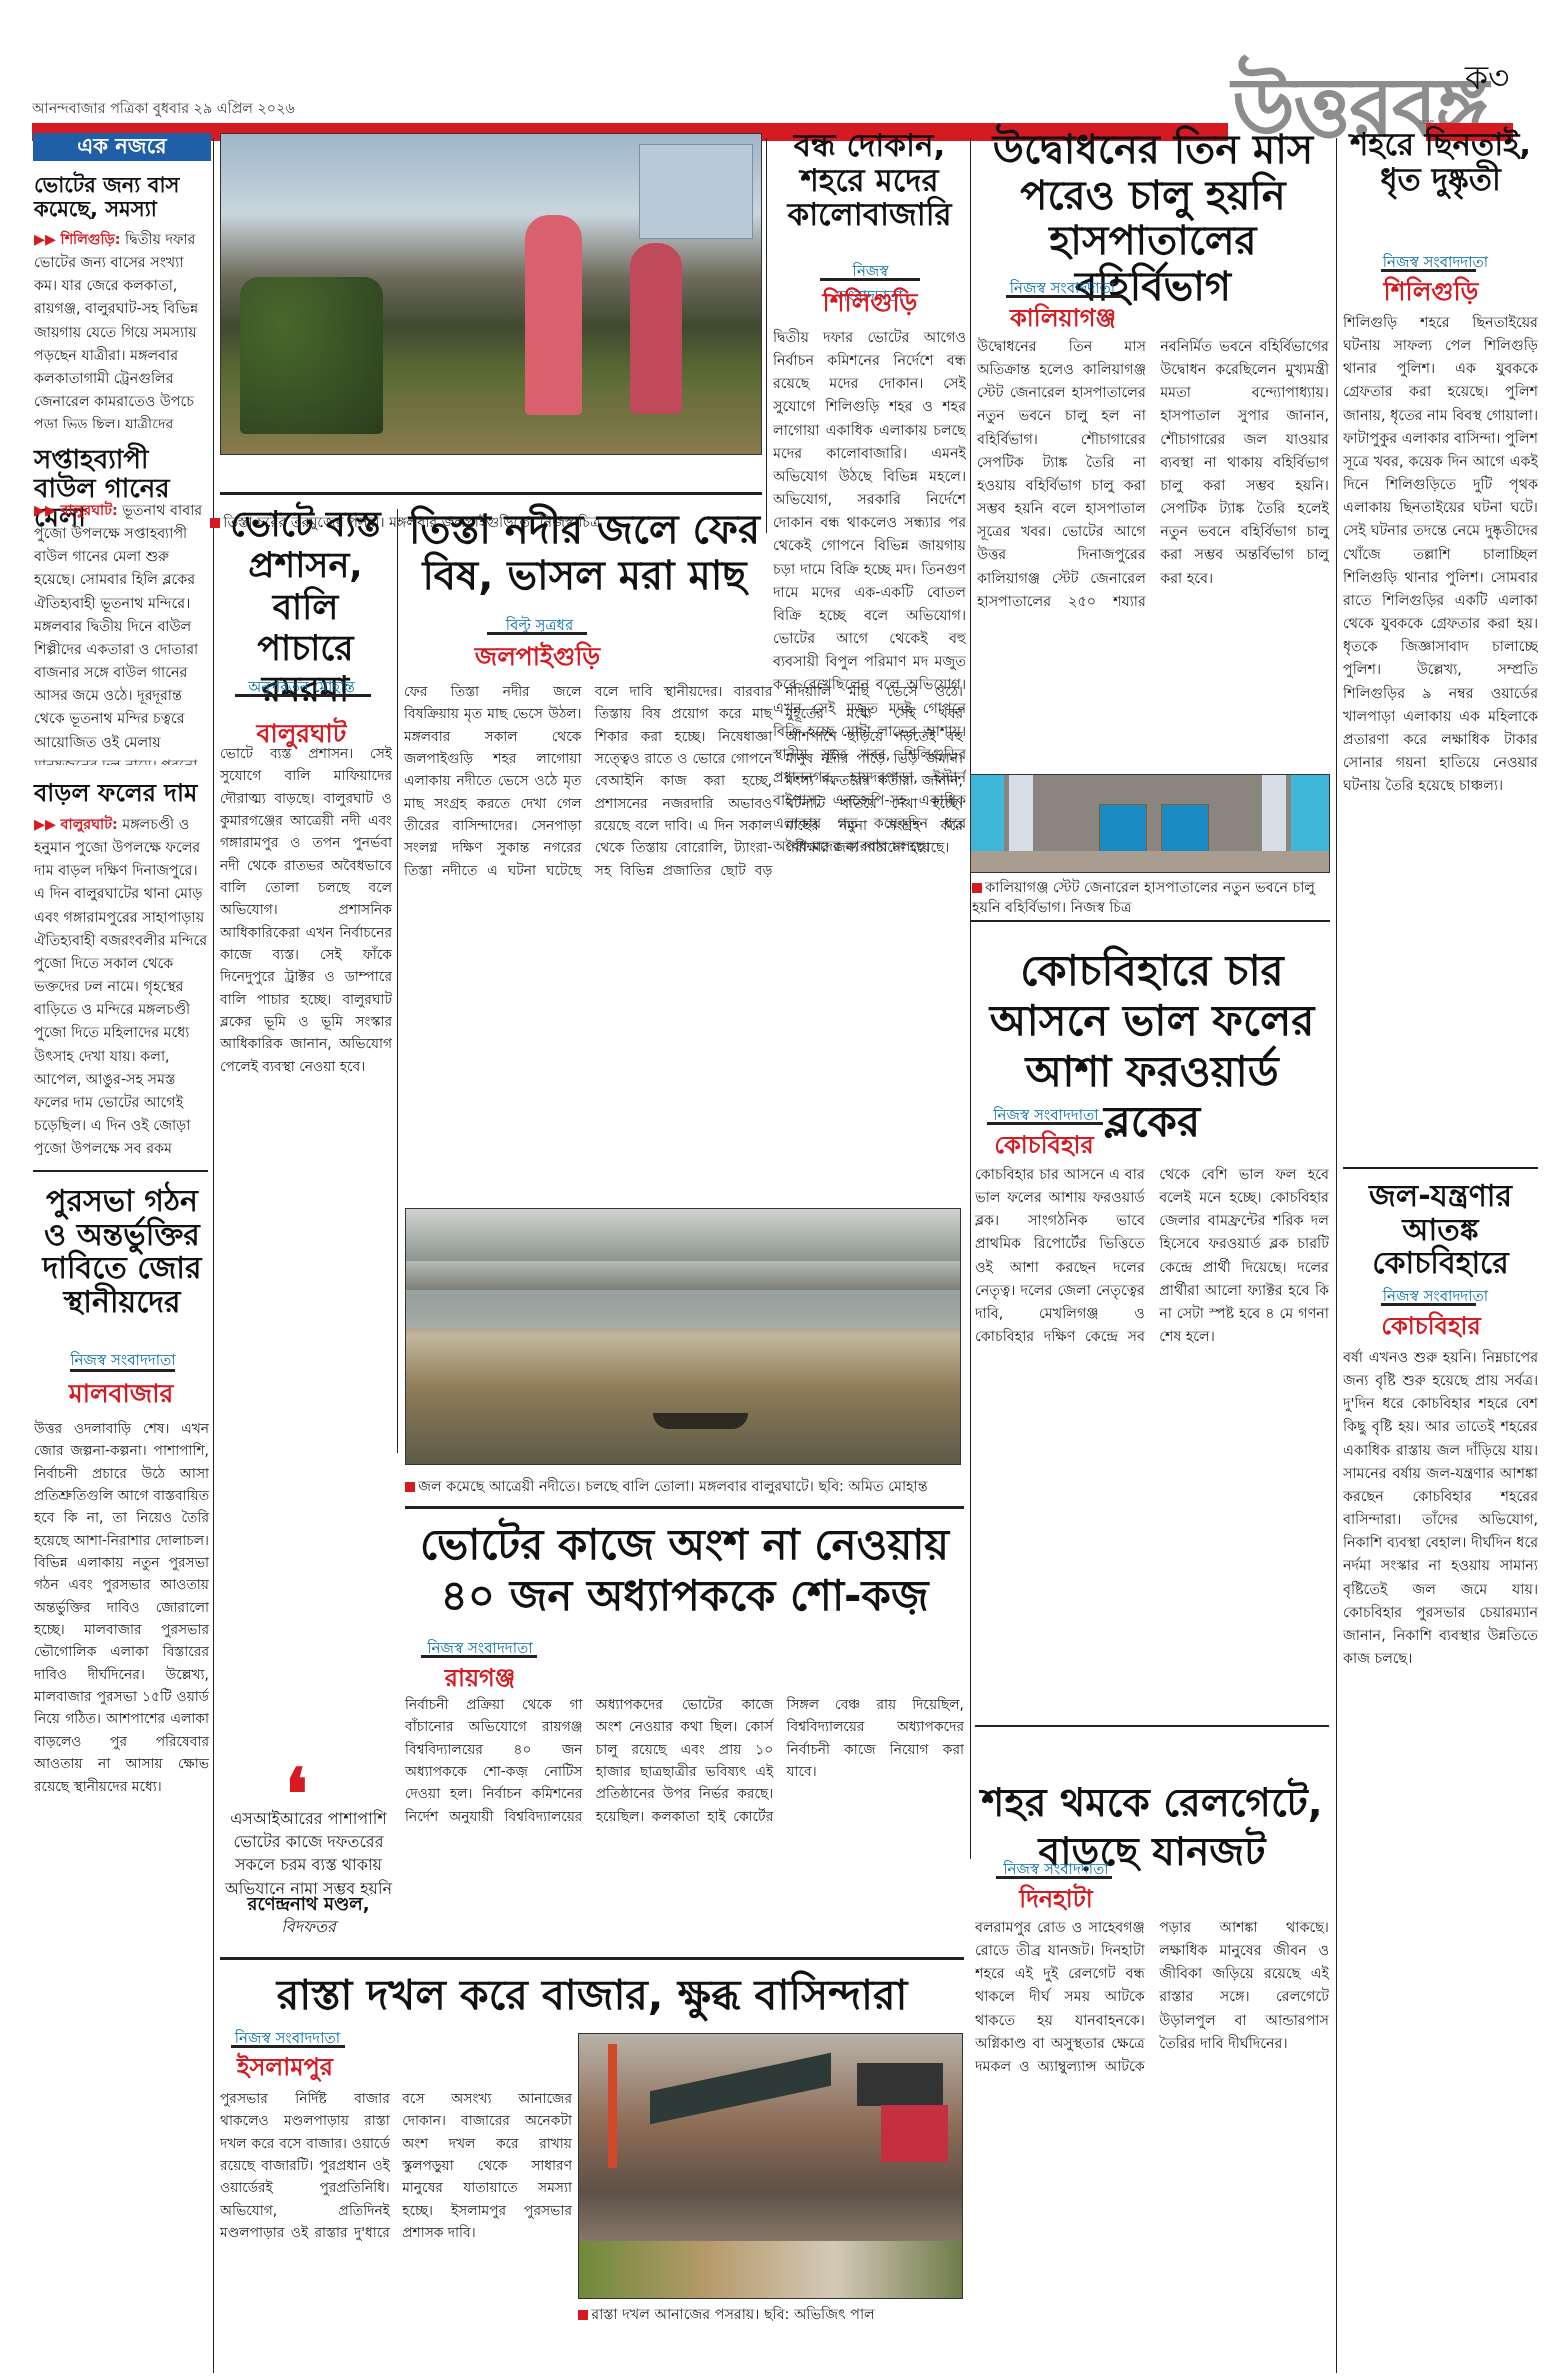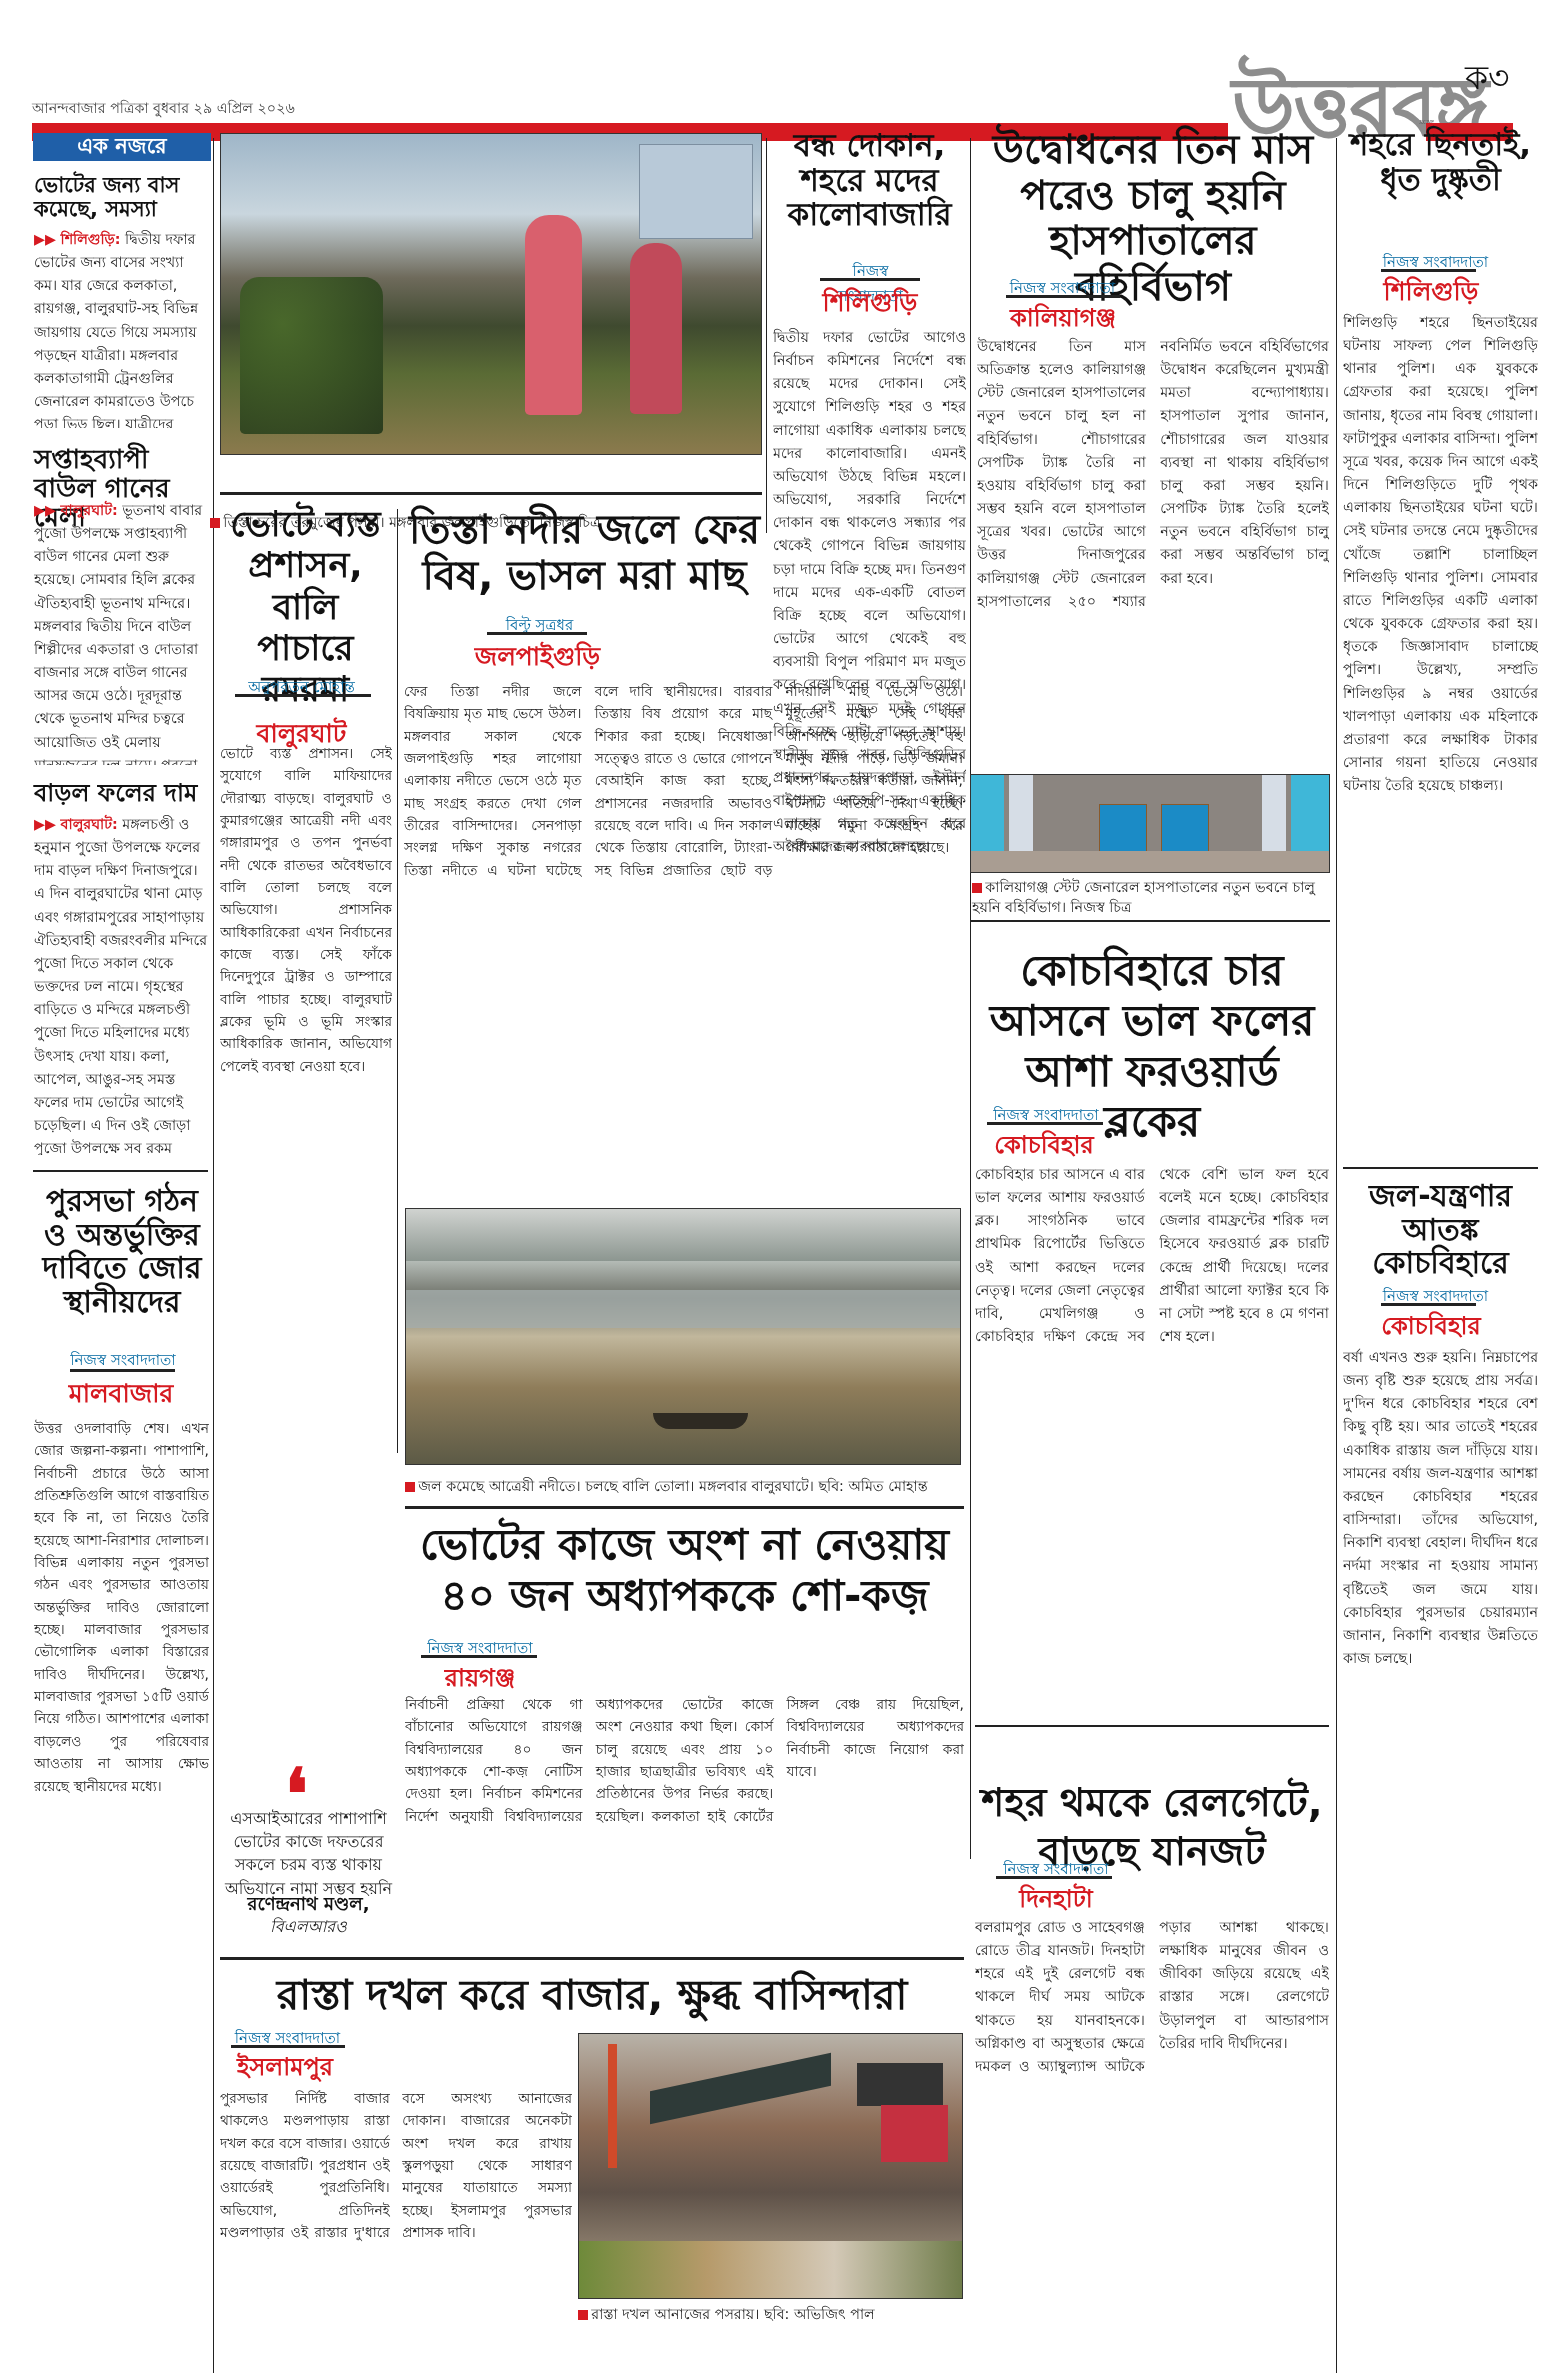--- a/index.html
+++ b/index.html
@@ -152,21 +152,21 @@
 
 <div class="headline hl-center" style="left:405px; top:1519px; width:559px; font-size:42px; line-height:1.22;">ভোটের কাজে অংশ না নেওয়ায় ৪০ জন অধ্যাপককে শো-কজ়</div>
 <div class="byline" style="left:418px; top:1636px; width:124px; font-size:15px;">নিজস্ব সংবাদদাতা</div>
 <div class="byline-rule" style="left:421px; top:1655px; width:116px;"></div>
 <div class="dateline" style="left:418px; top:1659px; width:124px; font-size:24px;">রায়গঞ্জ</div>
 <div class="body-text" style="left:405px; top:1693px; width:559px; height:238px; font-size:13.8px; column-count:3; column-gap:13.3px;">নির্বাচনী প্রক্রিয়া থেকে গা বাঁচানোর অভিযোগে রায়গঞ্জ বিশ্ববিদ্যালয়ের ৪০ জন অধ্যাপককে শো-কজ় নোটিস দেওয়া হল। নির্বাচন কমিশনের নির্দেশ অনুযায়ী বিশ্ববিদ্যালয়ের অধ্যাপকদের ভোটের কাজে অংশ নেওয়ার কথা ছিল। কোর্স চালু রয়েছে এবং প্রায় ১০ হাজার ছাত্রছাত্রীর ভবিষ্যৎ এই প্রতিষ্ঠানের উপর নির্ভর করছে। হয়েছিল। কলকাতা হাই কোর্টের সিঙ্গল বেঞ্চ রায় দিয়েছিল, বিশ্ববিদ্যালয়ের অধ্যাপকদের নির্বাচনী কাজে নিয়োগ করা যাবে।</div>
 
 <div class="quote-mark" style="left:285px; top:1759px; width:48px;">❛</div>
 <div class="quote-text" style="left:223px; top:1807px; width:171px; font-size:16px;">এসআইআরের পাশাপাশি ভোটের কাজে দফতরের সকলে চরম ব্যস্ত থাকায় অভিযানে নামা সম্ভব হয়নি</div>
 <div class="quote-name" style="left:223px; top:1890px; width:171px; font-size:18px;">রণেন্দ্রনাথ মণ্ডল,</div>
-<div class="quote-role" style="left:223px; top:1914px; width:171px; font-size:16px;">বিএলআরও</div>
+<div class="quote-role" style="left:223px; top:1914px; width:171px; font-size:16px;">বিদফতর</div>
 <div class="hrule" style="left:220px; top:1957px; width:744px;"></div>
 
 <div class="headline hl-center" style="left:975px; top:946px; width:354px; font-size:42px; line-height:1.2;">কোচবিহারে চার আসনে ভাল ফলের আশা ফরওয়ার্ড ব্লকের</div>
 <div class="byline" style="left:984px; top:1103px; width:124px; font-size:15px;">নিজস্ব সংবাদদাতা</div>
 <div class="byline-rule" style="left:987px; top:1122px; width:116px;"></div>
 <div class="dateline" style="left:980px; top:1126px; width:128px; font-size:24px;">কোচবিহার</div>
 <div class="body-text" style="left:975px; top:1163px; width:354px; height:552px; font-size:14.3px; column-count:2; column-gap:14.3px;">কোচবিহার চার আসনে এ বার ভাল ফলের আশায় ফরওয়ার্ড ব্লক। সাংগঠনিক ভাবে প্রাথমিক রিপোর্টের ভিত্তিতে ওই আশা করছেন দলের নেতৃত্ব। দলের জেলা নেতৃত্বের দাবি, মেখলিগঞ্জ ও কোচবিহার দক্ষিণ কেন্দ্রে সব থেকে বেশি ভাল ফল হবে বলেই মনে হচ্ছে। কোচবিহার জেলার বামফ্রন্টের শরিক দল হিসেবে ফরওয়ার্ড ব্লক চারটি কেন্দ্রে প্রার্থী দিয়েছে। দলের প্রার্থীরা আলো ফ্যাক্টর হবে কি না সেটা স্পষ্ট হবে ৪ মে গণনা শেষ হলে।</div>
 <div class="hrule" style="left:975px; top:1725px; width:354px; height:1.9px;"></div>
 
 <div class="headline hl-center" style="left:1343px; top:1179px; width:195px; font-size:30px;">জল-যন্ত্রণার আতঙ্ক কোচবিহারে</div>

